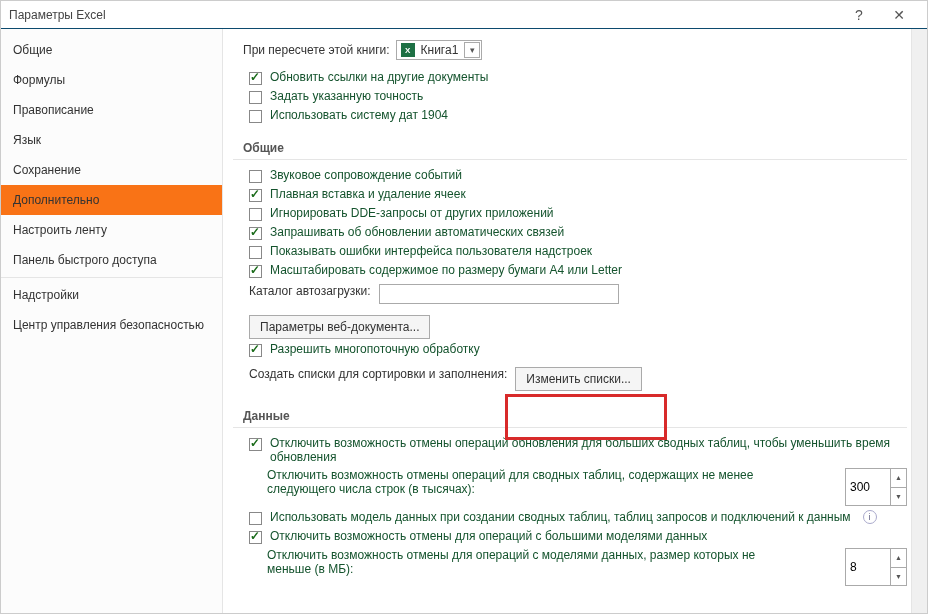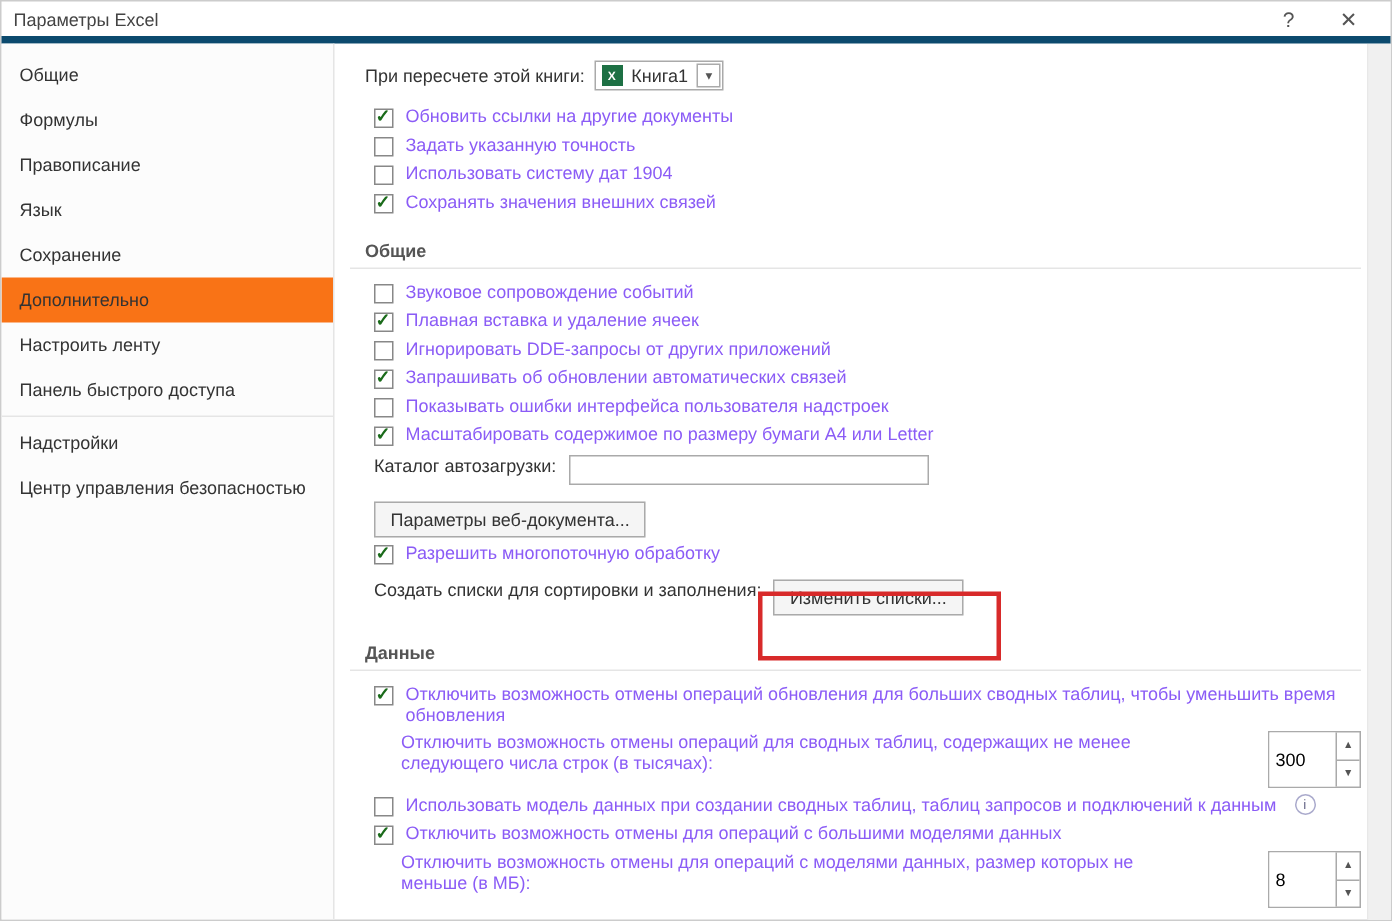--- a/index.html
+++ b/index.html
@@ -1,34 +1,34 @@
 <!DOCTYPE html>
 <html><head>
 <meta charset="utf-8">
 <style>
   * { box-sizing: border-box; font-family: "Segoe UI", Tahoma, sans-serif; font-size: 12px; }
   body { margin: 0; background: #fff; color: #333; }
   .window { width: 928px; height: 614px; border: 1px solid #ccc; display: flex; flex-direction: column; position: relative; }
-  .titlebar { height: 28px; display: flex; align-items: center; padding: 0 8px; border-bottom: 5px solid #0c4a6e; justify-content: center; }
+  .titlebar { height: 28px; display: flex; align-items: center; padding: 0 8px; border-bottom: 1px solid #0c4a6e; justify-content: center; }
   .titlebar .title { flex: 1; color: #444; }
   .titlebar .btn { width: 40px; text-align: center; font-size: 14px; color: #555; cursor: default; }
   .body { flex: 1; display: flex; overflow: hidden; }
   .sidebar { width: 222px; background: #fcfcfc; border-right: 1px solid #e5e5e5; padding-top: 6px; }
   .side-item { padding: 8px 12px; color: #333; cursor: default; }
   .side-item.selected { background: #f97316; }
   .side-sep { height: 1px; background: #e5e5e5; margin: 2px 0; }
   .content-wrap { flex: 1; position: relative; overflow: hidden; }
   .content { position: absolute; inset: 0; overflow-y: auto; padding: 8px 20px 8px 20px; }
   .scrollbar { position: absolute; right: 0; top: 0; bottom: 0; width: 16px; background: #f0f0f0; border-left: 1px solid #e5e5e5; }
   .row { display: flex; align-items: center; margin: 3px 0 10px 0; gap: 6px; }
   .section-head { font-weight: 600; color: #555; border-bottom: 1px solid #e5e5e5; padding: 6px 0 4px 0; margin: 12px 0 8px -10px; padding-left: 10px; }
   .chk-row { display: flex; align-items: flex-start; gap: 8px; margin: 4px 0; padding-left: 6px; }
   .chk { width: 13px; height: 13px; border: 1px solid #888; position: relative; flex-shrink: 0; margin-top: 2px; }
   .chk.checked::after { content: "✓"; position: absolute; top: -3px; left: 0; font-size: 12px; color: #1a6b1a; font-weight: bold; }
-  .lbl { color: #8b5cf6; }
+  .lbl { color: #14532d; }
   .under { }
   .dropdown { border: 1px solid #aaa; padding: 1px 4px; display: inline-flex; align-items: center; gap: 6px; background: #fff; height: 20px; }
   .dropdown .dd-arrow { border: 1px solid #aaa; width: 16px; height: 16px; display: flex; align-items: center; justify-content: center; font-size: 9px; color: #555; margin-right: -3px; }
   .xl-icon { width: 14px; height: 14px; background: #1d7044; color: #fff; font-size: 8px; display: flex; align-items: center; justify-content: center; font-weight: bold; }
   .text-input { border: 1px solid #aaa; height: 20px; padding: 0 4px; background: #fff; }
   .btn-std { border: 1px solid #aaa; background: #f5f5f5; padding: 4px 10px; color: #333; cursor: default; }
   .indent { margin-left: 18px; }
   .info-icon { width: 14px; height: 14px; border: 1px solid #aac; border-radius: 50%; color: #668; font-size: 9px; display: inline-flex; align-items: center; justify-content: center; margin-left: 4px; }
   .spin { display: inline-flex; border: 1px solid #aaa; height: 38px; }
   .spin input { border: none; width: 44px; padding: 0 4px; outline: none; }
@@ -83,24 +83,20 @@
           <span class="chk checked"></span>
           <span class="lbl">Обновить ссылки на другие документы</span>
         </div>
         <div class="chk-row">
           <span class="chk"></span>
           <span class="lbl">Задать указанную точность</span>
         </div>
         <div class="chk-row">
           <span class="chk"></span>
           <span class="lbl">Использовать систему дат 1<span class="under">9</span>04</span>
-        </div>
-        <div class="chk-row">
-          <span class="chk checked"></span>
-          <span class="lbl">Сохранять значения внешних связей</span>
         </div>
 
         <div class="section-head">Общие</div>
 
         <div class="chk-row">
           <span class="chk"></span>
           <span class="lbl"><span class="under">З</span>вуковое сопровождение событий</span>
         </div>
         <div class="chk-row">
           <span class="chk checked"></span>

